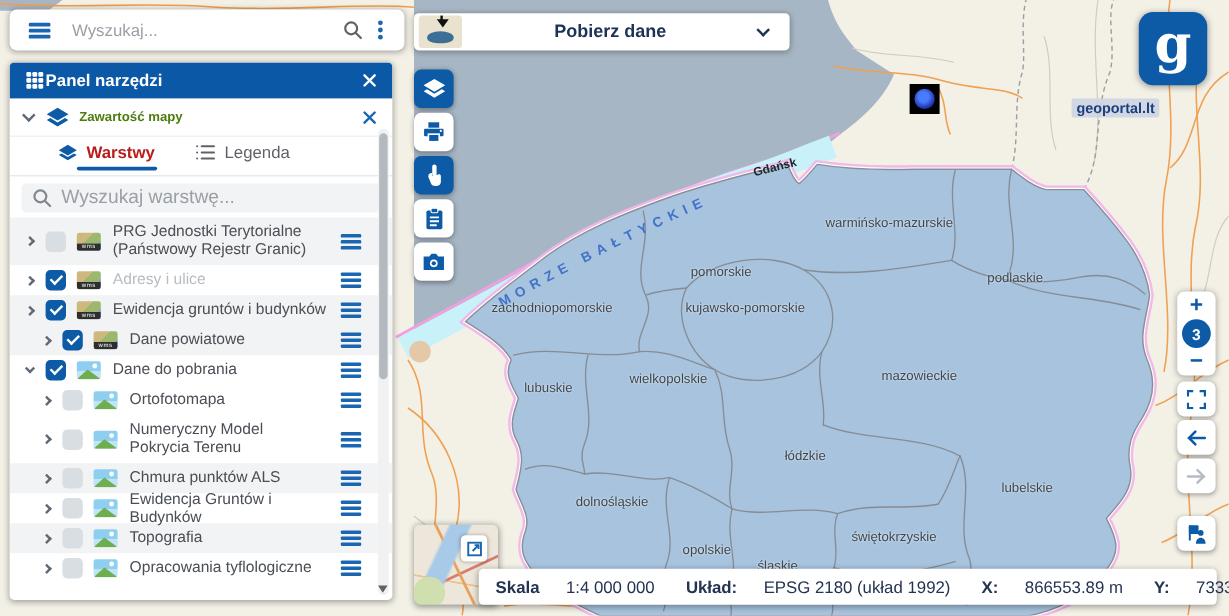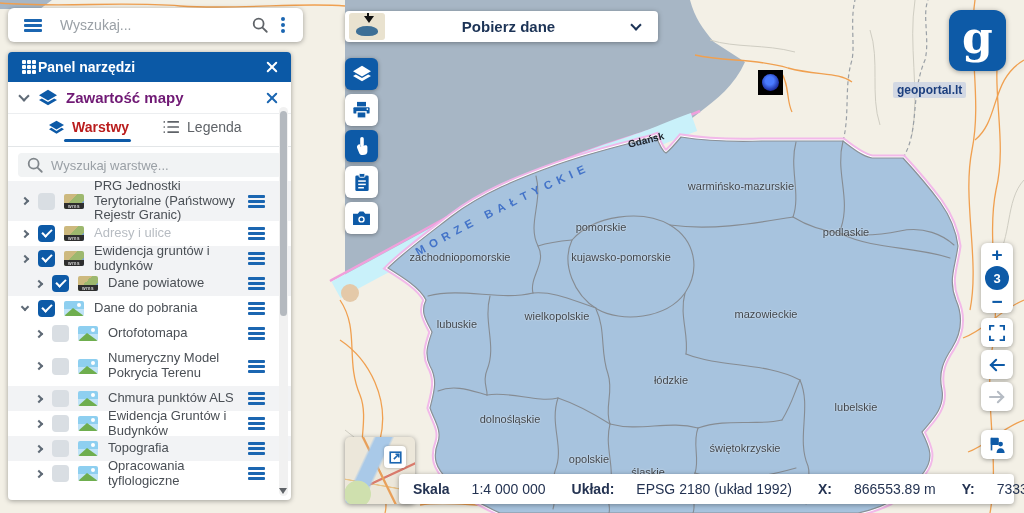--- a/index.html
+++ b/index.html
@@ -17,50 +17,50 @@
           color:#1c3f7e;font-weight:bold;font-size:12px;line-height:16px;padding:0 4px;border-radius:2px;}
   .black-marker{position:absolute;left:758px;top:70px;width:25px;height:25px;background:#000;z-index:2;
           display:flex;align-items:center;justify-content:center;}
   .black-marker i{display:block;width:17px;height:17px;border-radius:50%;
           background:radial-gradient(circle at 45% 40%, #4a7bff 0 30%, #1c2ea0 70%, #060a30 100%);}
 
   
   .float{position:absolute;background:#fff;border-radius:6px;box-shadow:0 1px 5px rgba(0,0,0,.35);}
 
   
-  #topbar{left:8px;top:8px;width:295px;height:34px;z-index:6;display:flex;align-items:center;padding:0 10px;}
+  #topbar{left:8px;top:8px;width:329px;height:34px;z-index:6;display:flex;align-items:center;padding:0 10px;}
   .hamb{width:18px;height:3px;background:#1b66b1;border-radius:1px;box-shadow:0 -5px 0 #1b66b1,0 5px 0 #1b66b1;margin:0 6px;}
   #topbar input{flex:1;border:0;outline:none;font-size:14px;color:#3c4043;margin-left:12px;background:transparent;}
   #topbar input::placeholder,#lsearch input::placeholder{color:#9aa0a6;}
   .mag{width:18px;height:18px;flex:0 0 auto;}
   .kebab{width:4px;height:4px;border-radius:50%;background:#1b66b1;box-shadow:0 -6px 0 #1b66b1,0 6px 0 #1b66b1;margin:0 8px 0 12px;}
 
   
-  #panel{left:8px;top:52px;width:283px;height:448px;z-index:6;border-radius:4px;overflow:hidden;}
+  #panel{left:8px;top:52px;width:319px;height:448px;z-index:6;border-radius:4px;overflow:hidden;}
   .phead{height:30px;background:#0b59a6;display:flex;align-items:center;color:#fff;padding:0 12px;}
   .gridicon{width:4px;height:4px;background:#fff;border-radius:1px;margin:-10px 12px 0 2px;
       box-shadow:5px 0 0 #fff,10px 0 0 #fff,0 5px 0 #fff,5px 5px 0 #fff,10px 5px 0 #fff,0 10px 0 #fff,5px 10px 0 #fff,10px 10px 0 #fff;}
   .phead b{flex:1;font-size:14px;}
   .x{position:relative;width:14px;height:14px;cursor:pointer;}
   .x::before,.x::after{content:"";position:absolute;left:6px;top:0;width:2px;height:14px;background:#fff;border-radius:1px;}
   .x::before{transform:rotate(45deg);} .x::after{transform:rotate(-45deg);}
   .x.blue::before,.x.blue::after{background:#1b66b1;}
   .psection{height:32px;display:flex;align-items:center;padding:0 12px;border-bottom:1px solid #eceef0;}
   .chev{width:8px;height:8px;border-right:2px solid #5f6a76;border-bottom:2px solid #5f6a76;display:inline-block;flex:0 0 auto;}
   .chev.down{transform:rotate(45deg);margin-top:-3px;}
   .chev.right{transform:rotate(-45deg);}
   .psection .secicon{color:#0d5aa7;margin:0 8px 0 10px;}
-  .psection b{flex:1;font-size:15px;color:#701a75;}
+  .psection b{flex:1;font-size:11px;color:#4d7c0f;}
   .ptabs{height:33px;display:flex;align-items:flex-start;padding:5px 0 0 40px;border-bottom:1px solid #e3e6e8;gap:34px;}
   .tab{display:flex;align-items:center;gap:7px;font-size:14px;cursor:pointer;padding-bottom:7px;position:relative;}
   .tab.active{color:#b91c1c;font-weight:bold;}
   .tab.active::after{content:"";position:absolute;left:16px;right:-2px;bottom:0;height:3px;background:#0d5aa7;border-radius:2px;}
   .tab.idle{color:#5f6368;}
   #lsearch{margin:6px 10px;height:24px;background:#f1f3f4;border-radius:4px;display:flex;align-items:center;padding:0 8px;}
-  #lsearch input{flex:1;border:0;outline:none;background:transparent;font-size:13px;color:#3c4043;margin-left:7px;}
+  #lsearch input{flex:1;border:0;outline:none;background:transparent;font-size:16px;color:#3c4043;margin-left:7px;}
   .llist{position:absolute;left:0;right:0;top:129px;bottom:0;overflow:hidden;}
   .lrow{display:flex;align-items:center;height:25px;padding-left:14px;cursor:pointer;}
   .lrow.h2{height:40px;justify-content:flex-end;}
   .lrow.alt{background:#f2f3f5;}
   .lrow.ind{padding-left:28px;}
   .lrow .chev{width:6px;height:6px;margin-right:10px;}
   .cb{width:17px;height:17px;border-radius:4px;background:#d9dee3;flex:0 0 auto;margin-right:9px;position:relative;}
   .cb.on{background:#0d5aa7;}
   .cb.on::after{content:"";position:absolute;left:4px;top:4px;width:8px;height:4px;
       border-left:2px solid #fff;border-bottom:2px solid #fff;transform:rotate(-45deg);}

